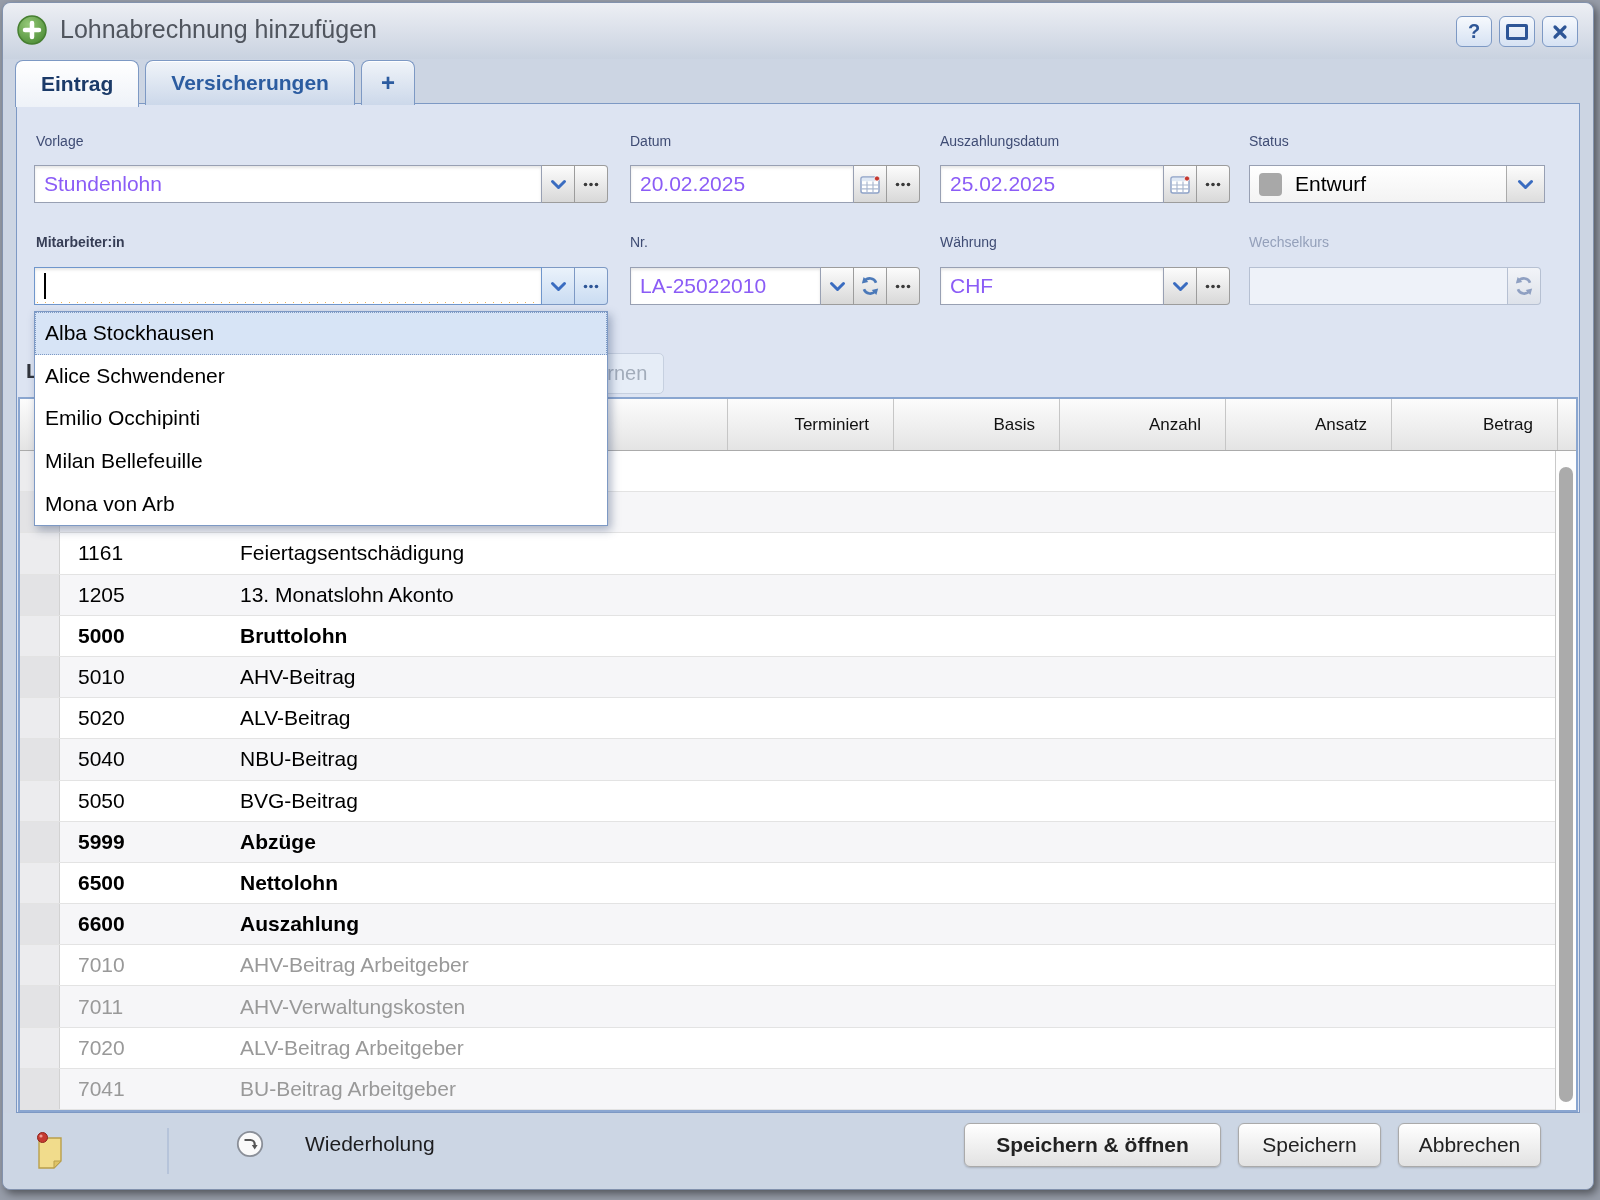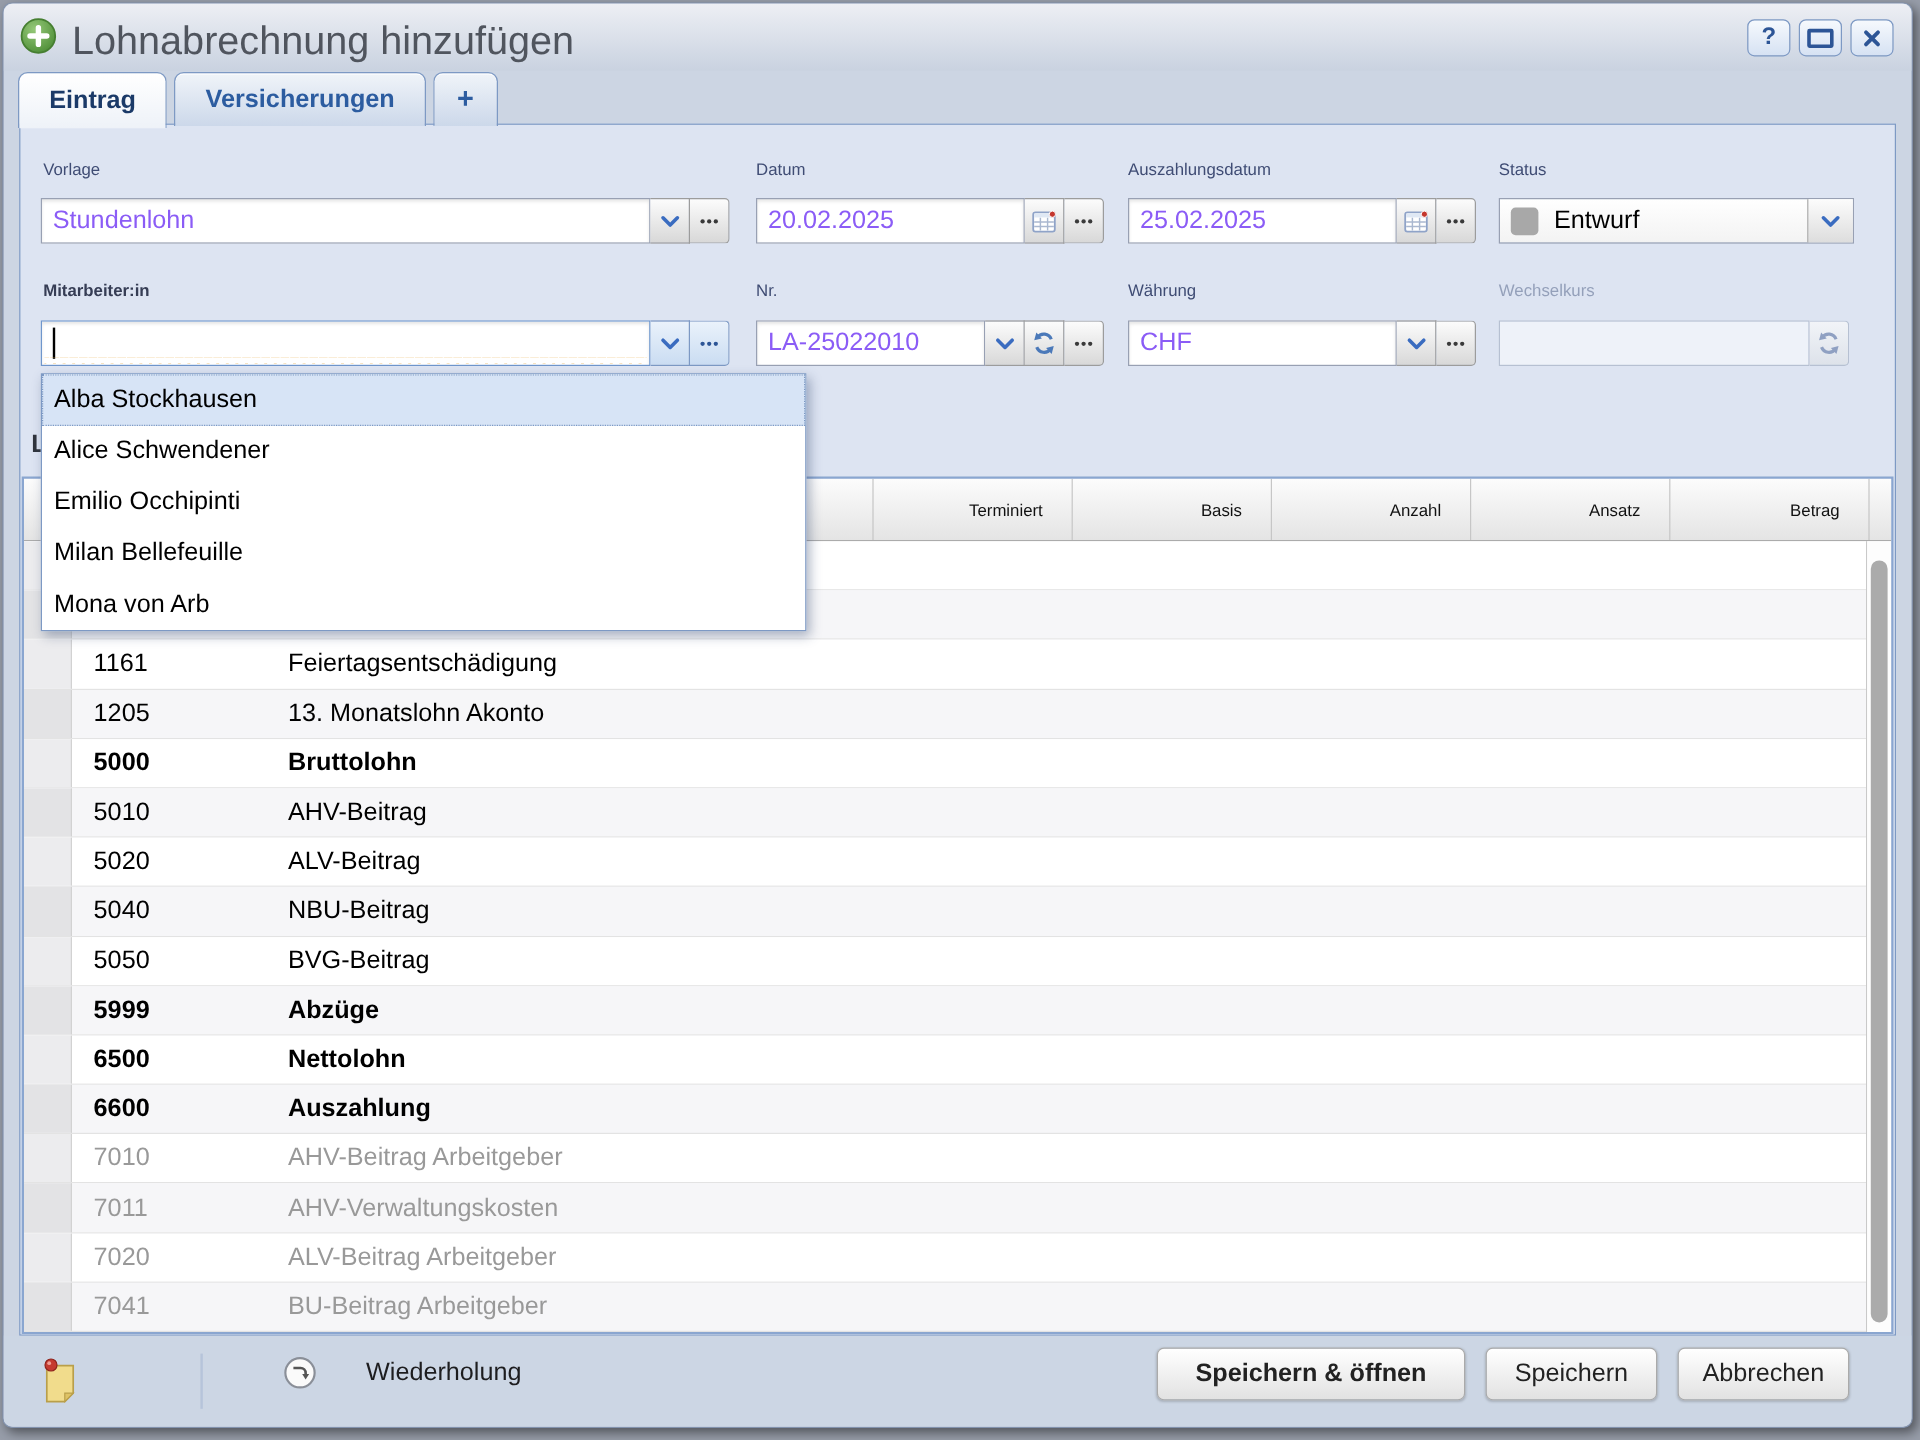--- a/index.html
+++ b/index.html
@@ -9,21 +9,21 @@
   }
   .dialog{
     position:absolute;left:2px;top:2px;width:1590px;height:1186px;
     background:#ccd5e3;border:1px solid #8292ad;border-radius:8px;
     box-shadow:3px 4px 9px rgba(0,0,0,.45);overflow:hidden;
   }
   
   .titlebar{position:absolute;left:0;top:0;right:0;height:56px;
     background:linear-gradient(#edeff4,#c9d2e0);border-radius:8px 8px 0 0;}
   .title-icon{position:absolute;left:13px;top:11px;width:32px;height:32px;}
-  .title-text{position:absolute;left:57px;top:12px;font-size:33px;color:#50555e;}
+  .title-text{position:absolute;left:57px;top:12px;font-size:25px;color:#50555e;}
   .win-btns{position:absolute;right:15px;top:13px;display:flex;gap:7px;}
   .win-btn{width:34px;height:29px;border-radius:6px;border:1px solid #7d99c4;
     background:linear-gradient(#f6f9fd,#d6e2f3);display:flex;align-items:center;justify-content:center;
     color:#2d5596;font-weight:bold;font-size:20px;cursor:default;}
   .max-box{width:16px;height:10px;border:3px solid #2d5596;border-radius:2px;}
   
   .tabs{position:absolute;left:12px;top:57px;display:flex;gap:6px;z-index:5;}
   .tab{height:45px;box-sizing:border-box;border:1px solid #7d99c4;border-bottom:none;
     border-radius:8px 8px 0 0;padding:0 25px;display:flex;align-items:center;
     font-weight:bold;font-size:21px;color:#2c5ca0;
@@ -53,40 +53,40 @@
                      linear-gradient(-45deg,#eab45a 25%,transparent 25%);
     background-size:8px 8px;background-position:0 0;}
   
   .status-ctl{border:1px solid #98a0b3;background:linear-gradient(#ffffff,#f3f3f3);
     display:flex;align-items:center;box-sizing:border-box;}
   .status-badge{width:23px;height:23px;border-radius:4px;background:#a8a8a8;margin:0 13px 0 9px;flex:none;}
   .status-text{flex:1;font-size:21px;color:#000;}
   .status-chev{width:37px;align-self:stretch;border-left:1px solid #ababab;
     background:linear-gradient(#fcfcfc,#dddddd);display:flex;align-items:center;justify-content:center;}
   
-  .dropdown{position:absolute;left:17px;top:207px;width:638px;background:#fff;
+  .dropdown{position:absolute;left:17px;top:207px;width:574px;background:#fff;
     border:1px solid #7d99c4;box-shadow:3px 4px 9px rgba(50,70,110,.40);z-index:20;box-sizing:border-box;}
   .dd-item{height:42.6px;display:flex;align-items:center;padding:0 9px;
     font-size:21px;color:#000;border:1px dotted transparent;box-sizing:border-box;}
   .dd-item.selected{background:#d7e4f6;border-color:#7d99c4;}
   
   .grid-label{position:absolute;left:9px;top:255px;font-size:21px;font-weight:bold;color:#30343c;}
   .btn-remove{position:absolute;left:527px;top:249px;width:120px;height:41px;
     border:1px solid #c6d0e0;border-radius:5px;background:#e6edf7;color:#a2acba;
     font-size:20px;display:flex;align-items:center;justify-content:center;box-sizing:border-box;}
   
   .grid{position:absolute;left:1px;top:293px;width:1560px;height:715px;background:#fff;
     border:2px solid #8aa6d0;box-sizing:border-box;overflow:hidden;}
   .ghead{position:absolute;left:0;top:0;right:0;height:52px;display:flex;
     background:linear-gradient(#fcfcfc,#e4e4e4);border-bottom:1px solid #ababab;box-sizing:border-box;}
   .hgutter{width:40px;border-right:1px solid #c6c6c6;box-sizing:border-box;
     display:flex;align-items:center;justify-content:center;}
   .hdesc{flex:1;}
   .hcell{width:166px;border-left:1px solid #c6c6c6;box-sizing:border-box;display:flex;
-    align-items:center;justify-content:flex-end;padding-right:24px;font-size:14px;color:#111;}
+    align-items:center;justify-content:flex-end;padding-right:24px;font-size:17px;color:#111;}
   .hspacer{width:19px;border-left:1px solid #c6c6c6;box-sizing:border-box;}
   .gbody{position:absolute;left:0;top:52px;right:20px;bottom:0;border-right:1px solid #c9c9c9;overflow:hidden;}
   .grow{height:41.2px;display:flex;border-bottom:1px solid #e3e3e3;box-sizing:border-box;background:#fff;}
   .grow:nth-child(even){background:#f6f6f8;}
   .gcell{width:40px;border-right:1px solid #d2d2d2;box-sizing:border-box;background:#ececee;}
   .grow:nth-child(even) .gcell{background:#e3e3e5;}
   .gdesc{flex:1;display:flex;align-items:center;padding-left:18px;font-size:21px;color:#000;min-width:0;}
   .gcode{display:inline-block;width:162px;flex:none;}
   .grow.bold .gdesc{font-weight:bold;}
   .grow.muted .gdesc{color:#999;}

